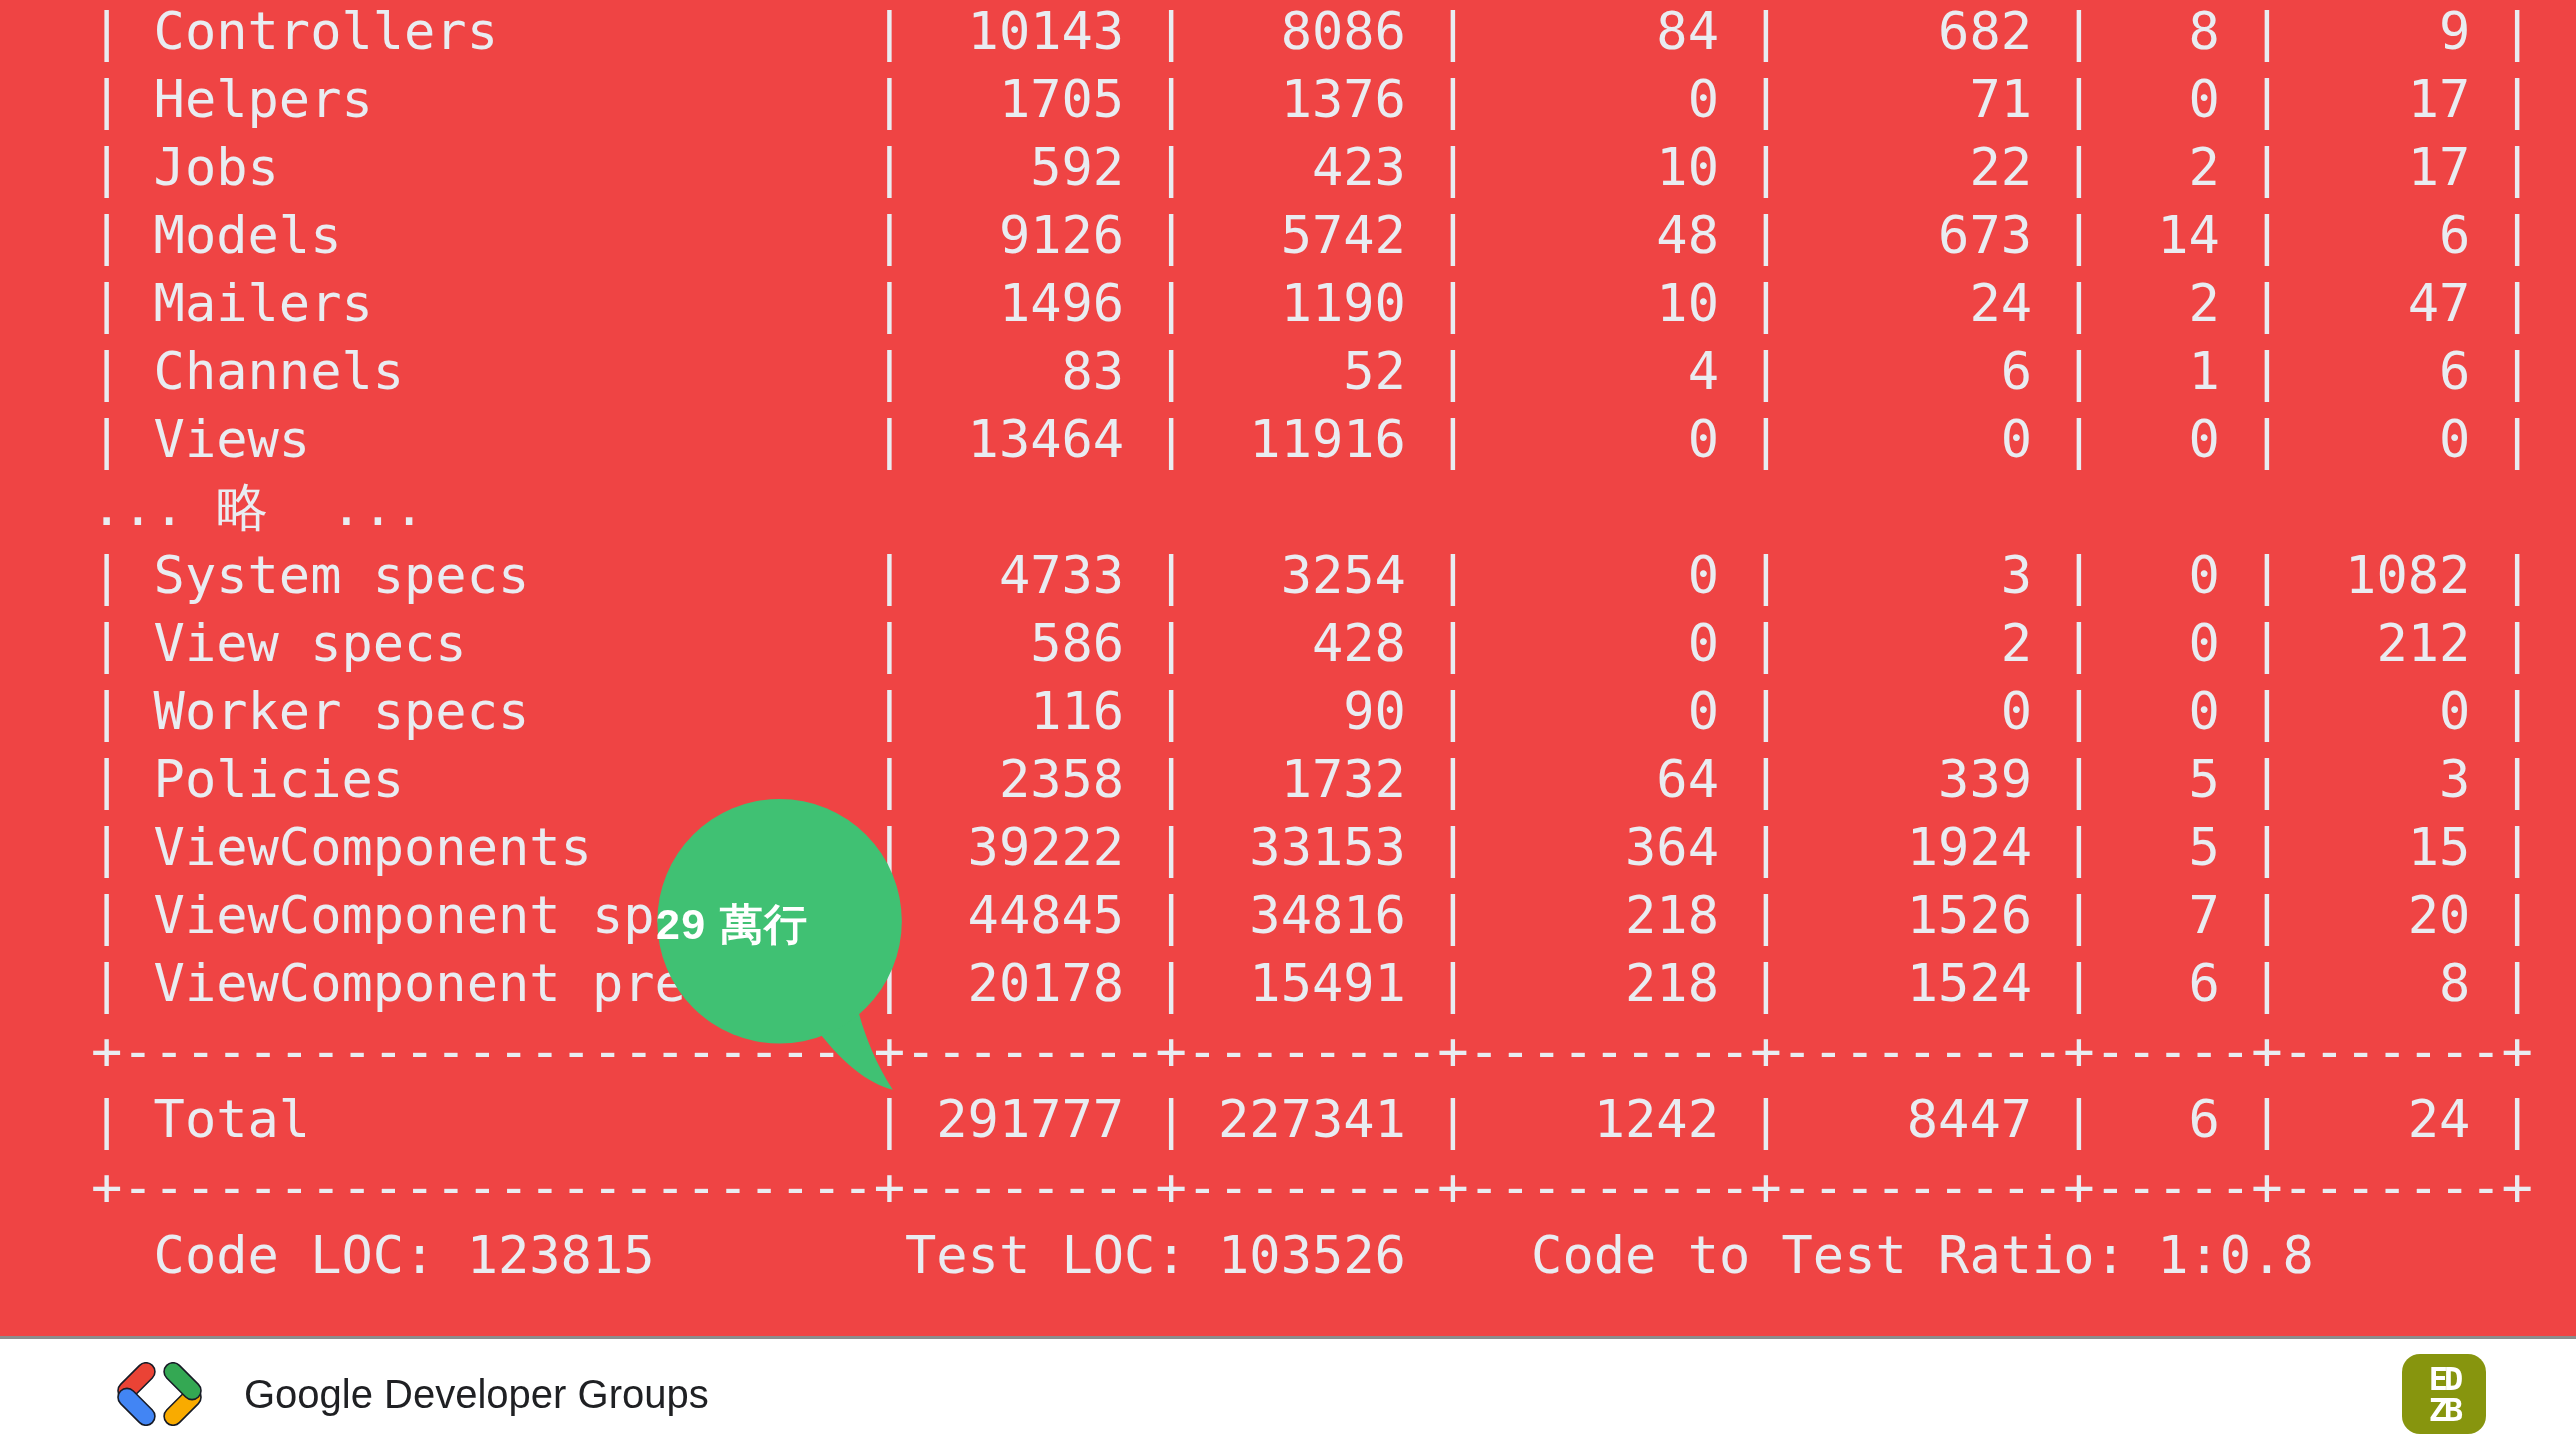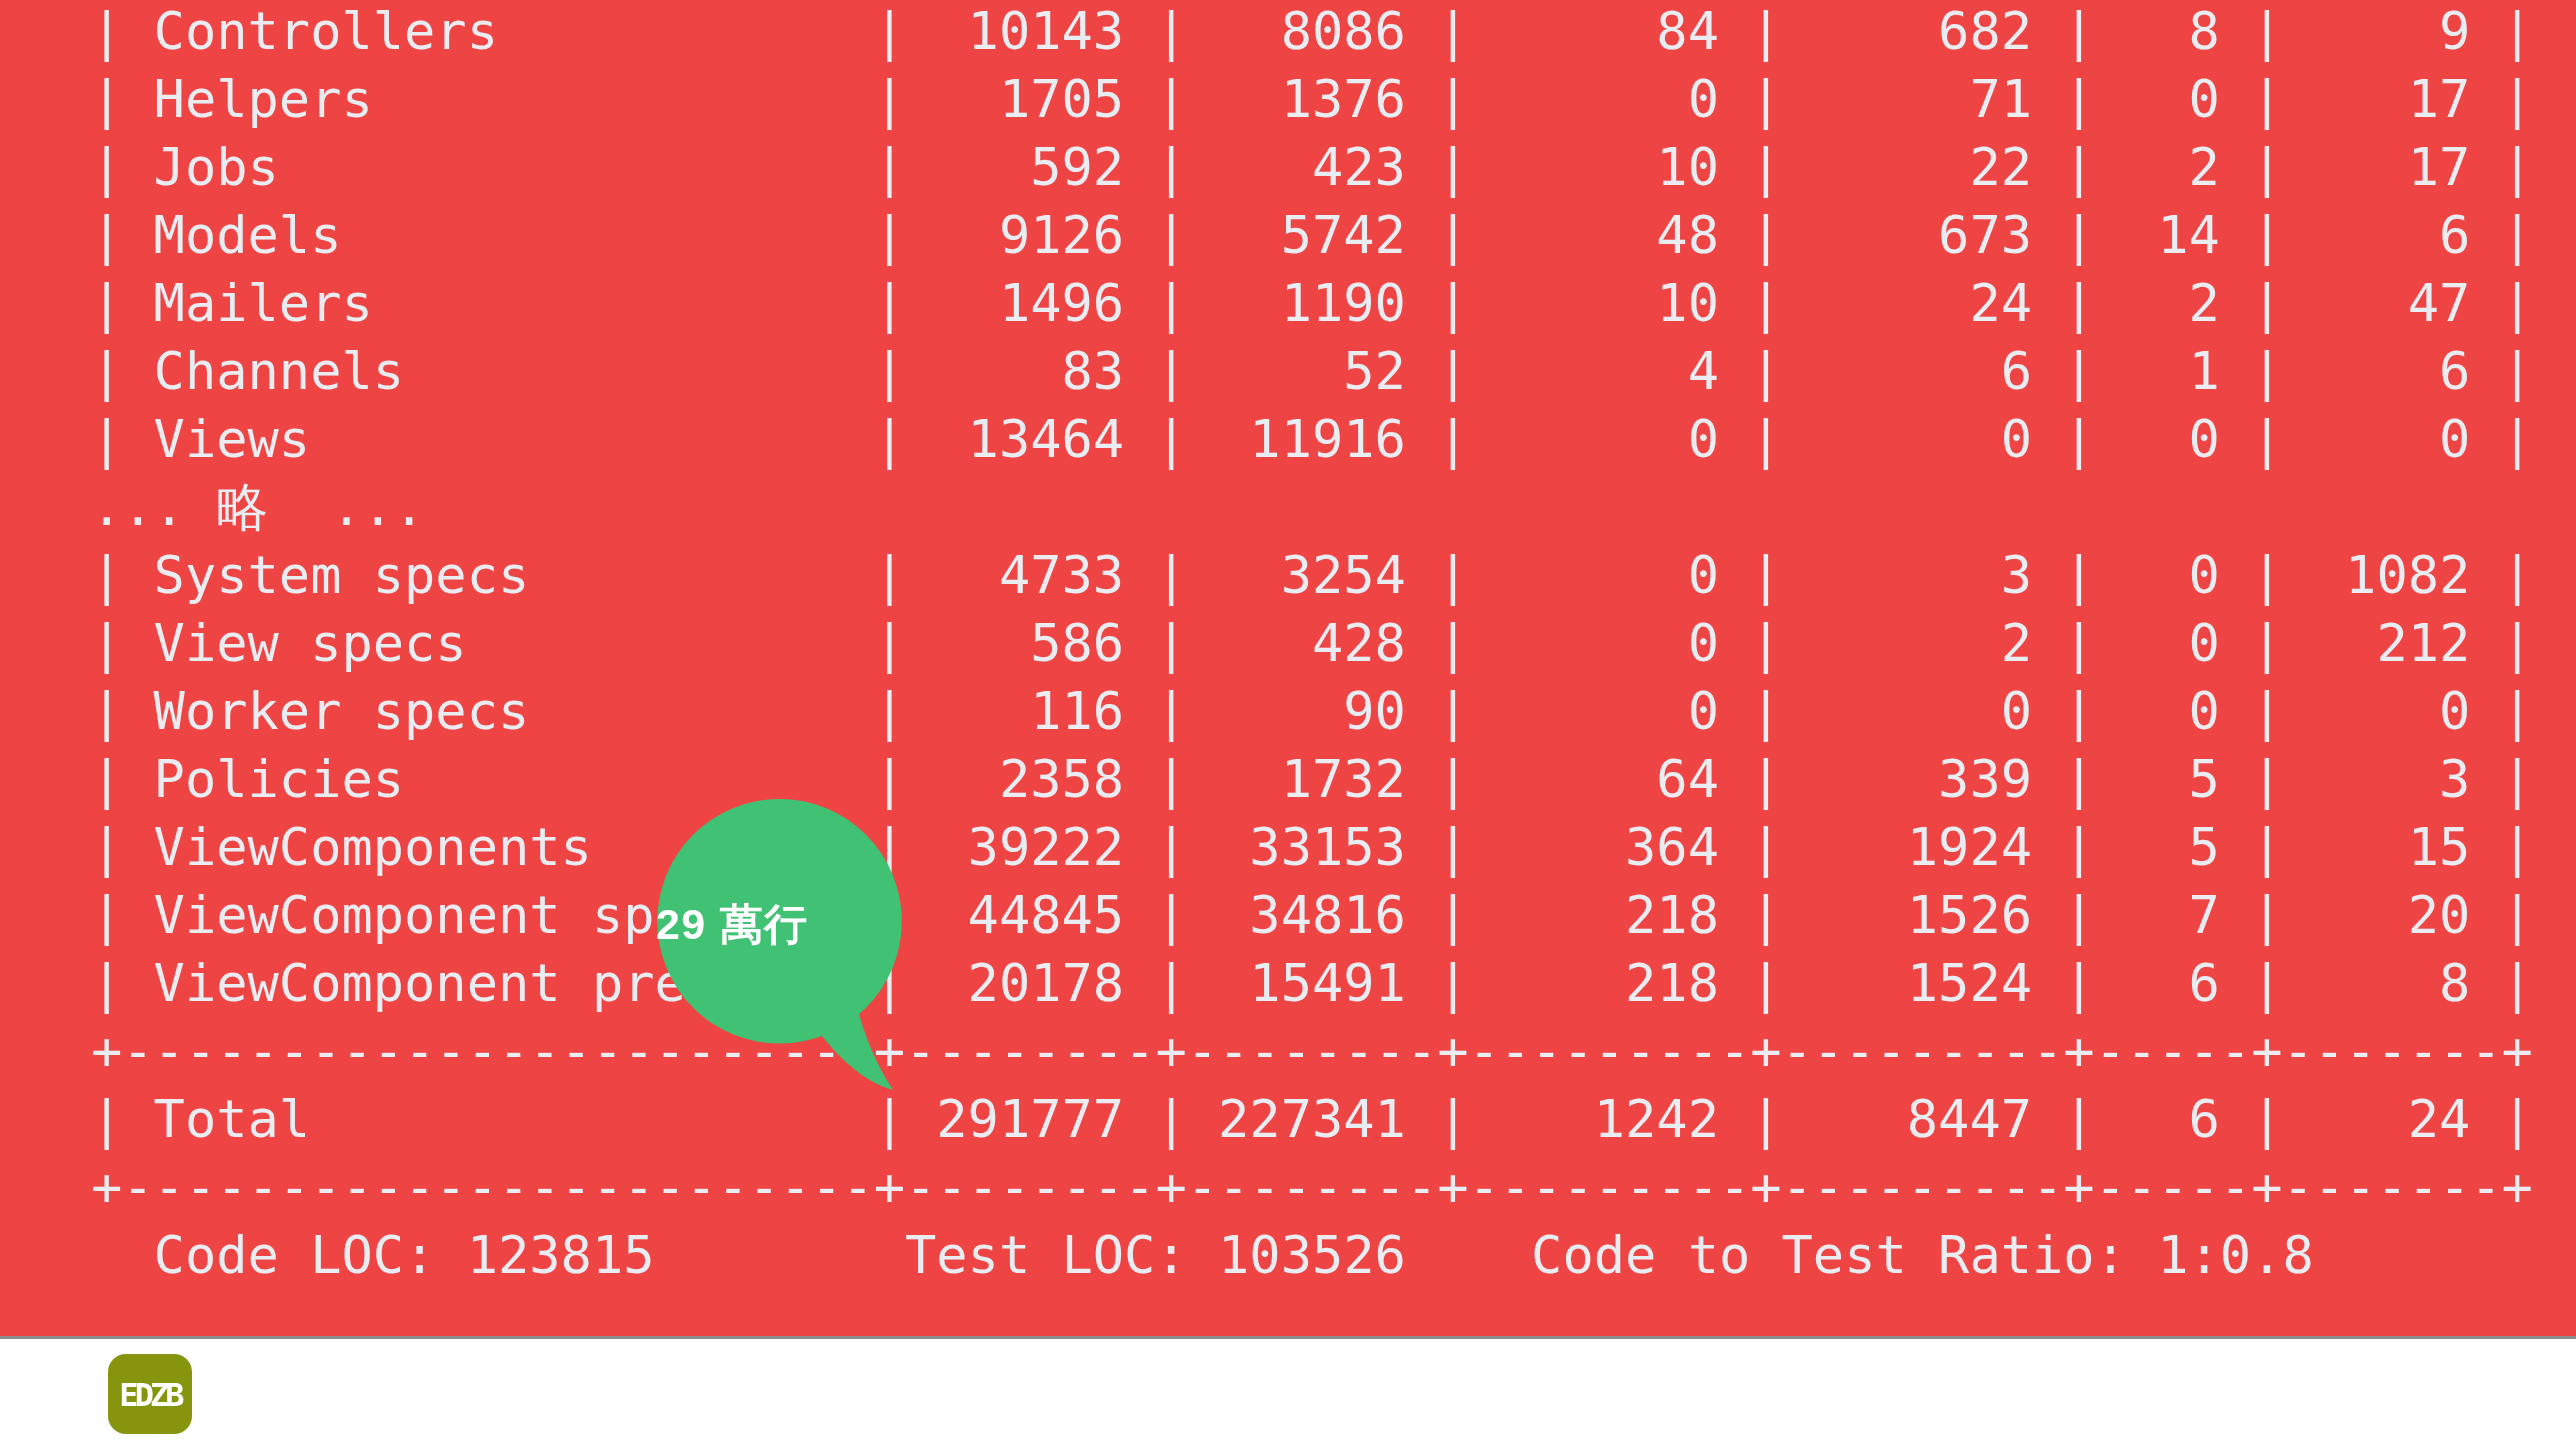--- a/index.html
+++ b/index.html
@@ -83,21 +83,21 @@
     color: #1f2023;
     letter-spacing: 0px;
     white-space: nowrap;
   }
   .right-badge {
     width: 84px;
     height: 80px;
     border-radius: 18px;
     background: #87950e;
     display: flex;
-    flex-direction: row;
+    flex-direction: column;
     align-items: center;
     justify-content: center;
     line-height: 1;
   }
   .right-badge span {
     font-family: "DejaVu Sans Mono", monospace;
     font-weight: bold;
     font-size: 32px;
     letter-spacing: -3.9px;
     color: #ffffff;
@@ -132,19 +132,30 @@
   <div class="callout">
     <svg width="251" height="296" viewBox="0 0 390 460">
       <path d="M 236 340 C 288 412 330 442 368 452 C 332 396 316 342 308 302 Z" fill="#40c173"></path>
       <circle cx="192" cy="190" r="190" fill="#40c173"></circle>
     </svg>
     <span class="callout-text">29 萬行</span>
   </div>
 </div>
 
 <div class="footer-bar">
+  <div class="brand">
+    <svg width="103" height="64" viewBox="0 0 320 200">
+      <g stroke="#171b26" stroke-width="5">
+        <rect x="18" y="32" width="140" height="56" rx="28" fill="#EA4335" transform="rotate(-45 88 60)"></rect>
+        <rect x="18" y="112" width="140" height="56" rx="28" fill="#4285F4" transform="rotate(45 88 140)"></rect>
+        <rect x="162" y="112" width="140" height="56" rx="28" fill="#F9AB00" transform="rotate(-45 232 140)"></rect>
+        <rect x="162" y="32" width="140" height="56" rx="28" fill="#34A853" transform="rotate(45 232 60)"></rect>
+      </g>
+    </svg>
+    <span class="brand-text">Google Developer Groups</span>
+  </div>
 
   <div class="right-badge">
     <span>ED</span>
     <span>ZB</span>
   </div>
 </div>
 
 
 </body></html>

